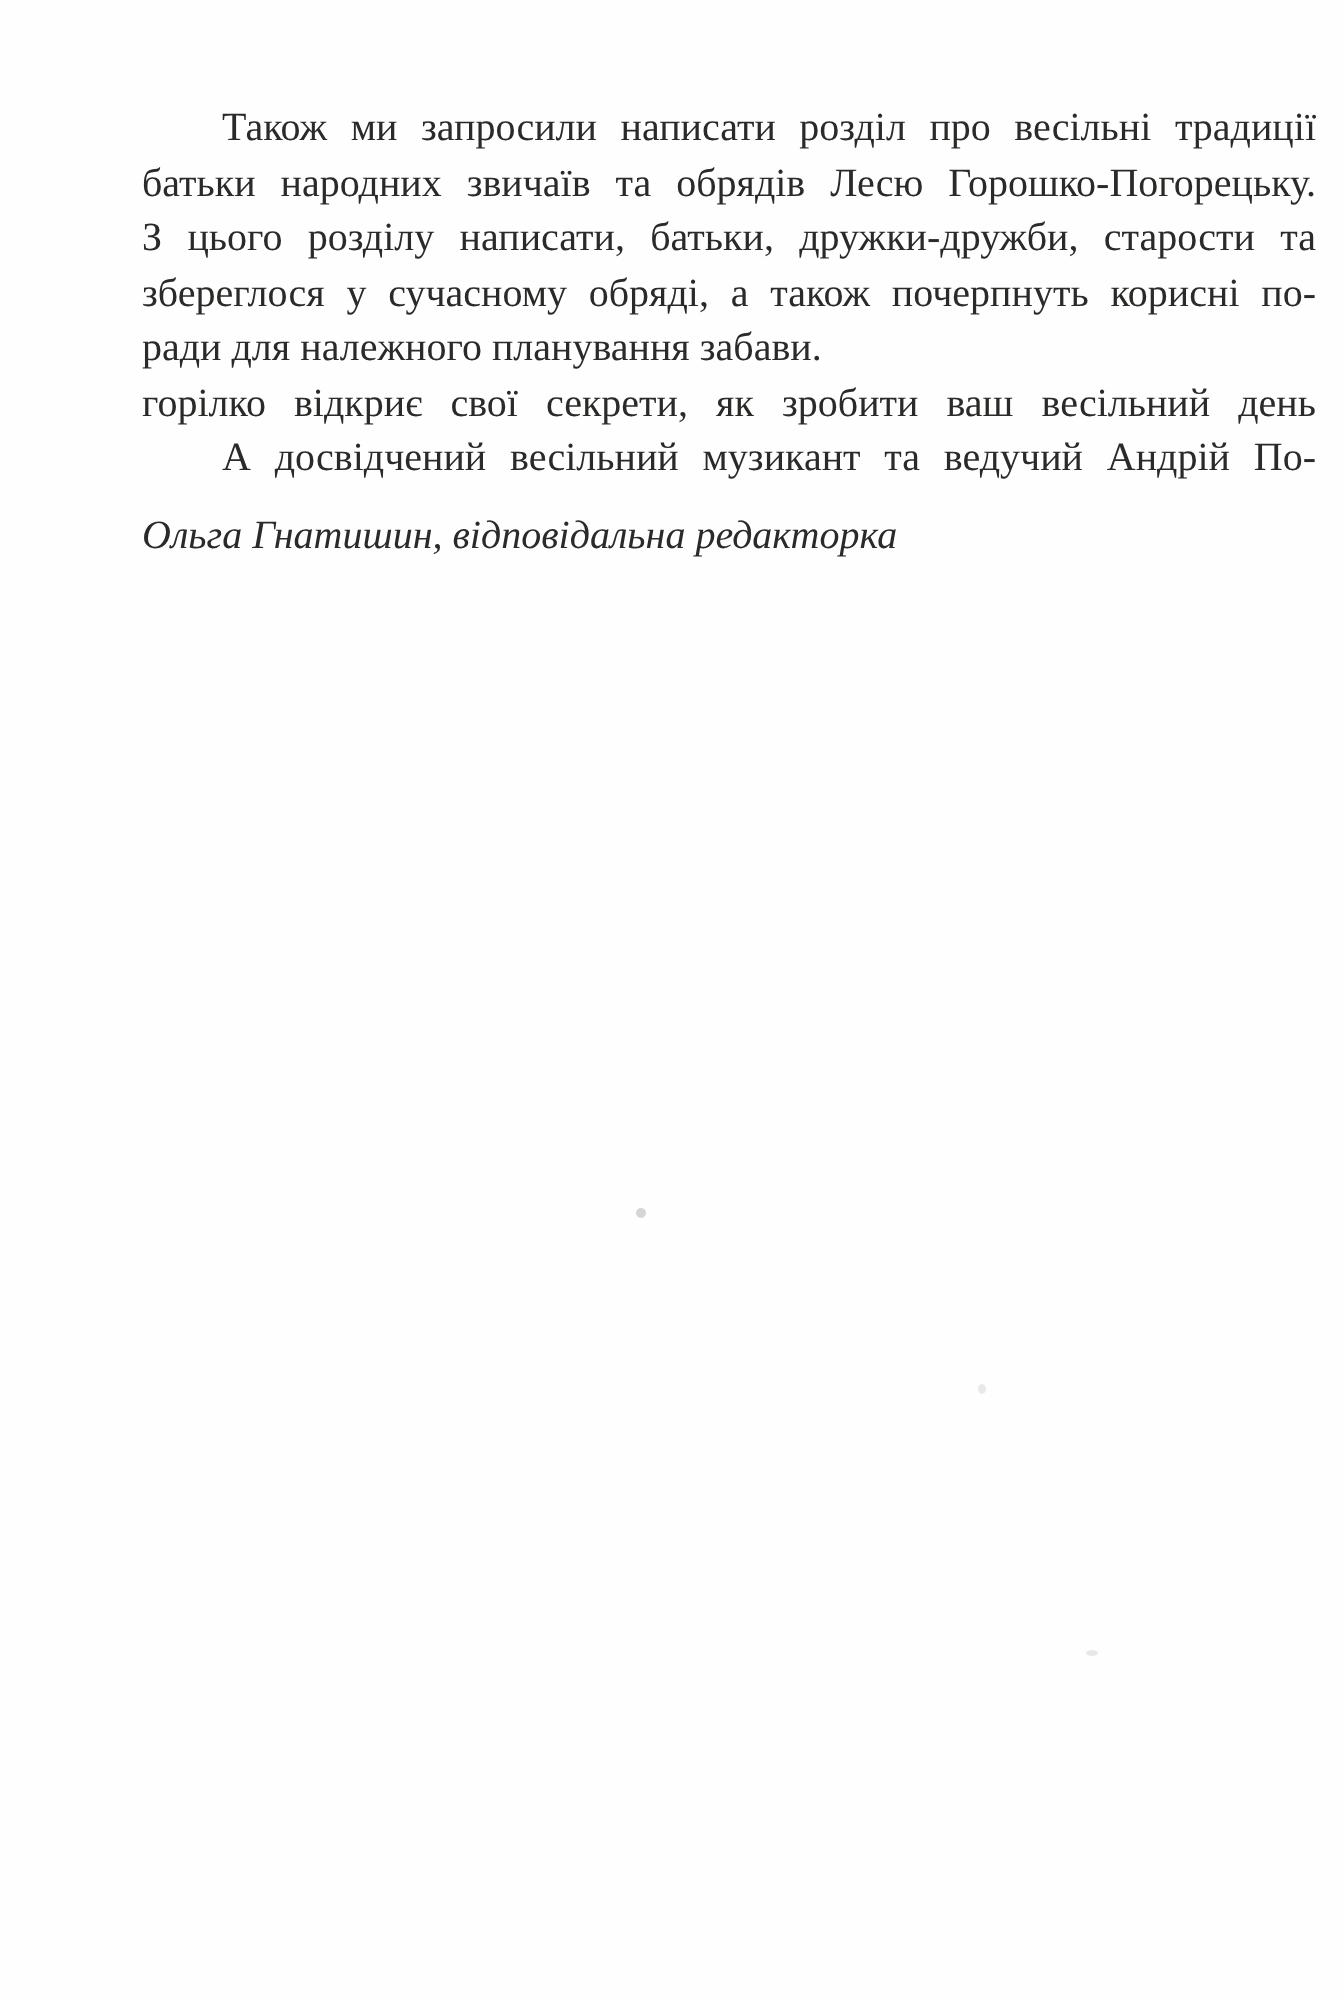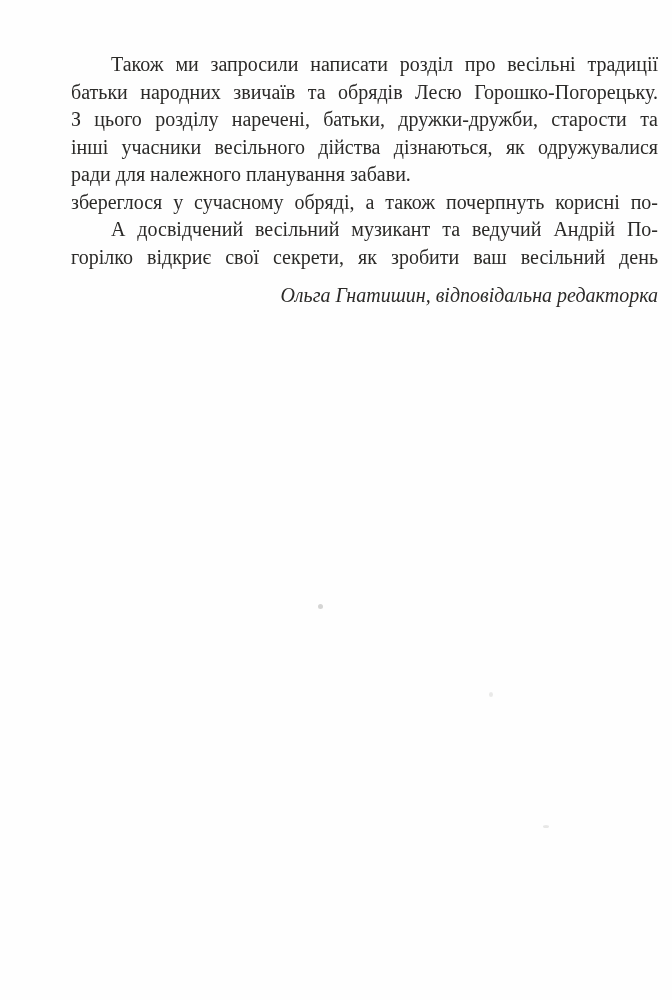--- a/index.html
+++ b/index.html
@@ -32,48 +32,46 @@
     text-justify: inter-word;
     white-space: normal;
   }
   .text-line.first { padding-left: 40px; }
   .text-line.last { text-align-last: left; }
   .byline {
     margin-top: 11px;
     font-style: italic;
     font-size: 20px;
     line-height: 27.5px;
-    text-align: right;
   }
   .scan-speck {
     position: absolute;
     border-radius: 50%;
     background: #8a8a86;
   }
   .speck-1 { left: 318px; top: 604px; width: 5px; height: 5px; opacity: 0.35; }
   .speck-2 { left: 489px; top: 692px; width: 4px; height: 5px; opacity: 0.18; }
   .speck-3 { left: 543px; top: 825px; width: 6px; height: 3px; opacity: 0.20; }
 </style>
 </head>
 <body>
 
 <div class="page">
   <div class="text-block">
     <div id="paragraphs-root">
         <div class="paragraph">
           <div class="text-line first">Також ми запросили написати розділ про весільні традиції</div>
           <div class="text-line">батьки народних звичаїв та обрядів Лесю Горошко-Погорецьку.</div>
-          <div class="text-line">З цього розділу наречені, батьки, дружки-дружби, старости та</div>
-          <div class="text-line">інші учасники весільного дійства дізнаються, як одружувалися</div>
+          <div class="text-line">З цього розділу написати, батьки, дружки-дружби, старости та</div>
+          <div class="text-line">збереглося у сучасному обряді, а також почерпнуть корисні по-</div>
           <div class="text-line last">ради для належного планування забави.</div>
-          <div class="text-line">збереглося у сучасному обряді, а також почерпнуть корисні по-</div>
         </div>
         <div class="paragraph">
+          <div class="text-line">горілко відкриє свої секрети, як зробити ваш весільний день</div>
           <div class="text-line first">А досвідчений весільний музикант та ведучий Андрій По-</div>
-          <div class="text-line">горілко відкриє свої секрети, як зробити ваш весільний день</div>
         </div>
       </div>
     <div class="byline">Ольга Гнатишин, відповідальна редакторка</div>
   </div>
   <div class="scan-speck speck-1"></div>
   <div class="scan-speck speck-2"></div>
   <div class="scan-speck speck-3"></div>
 </div>
 
 </body></html>

